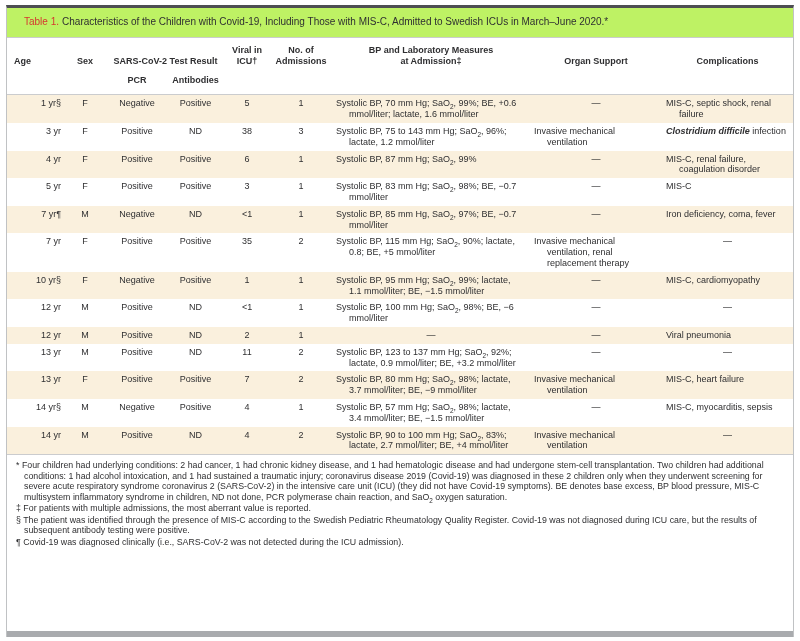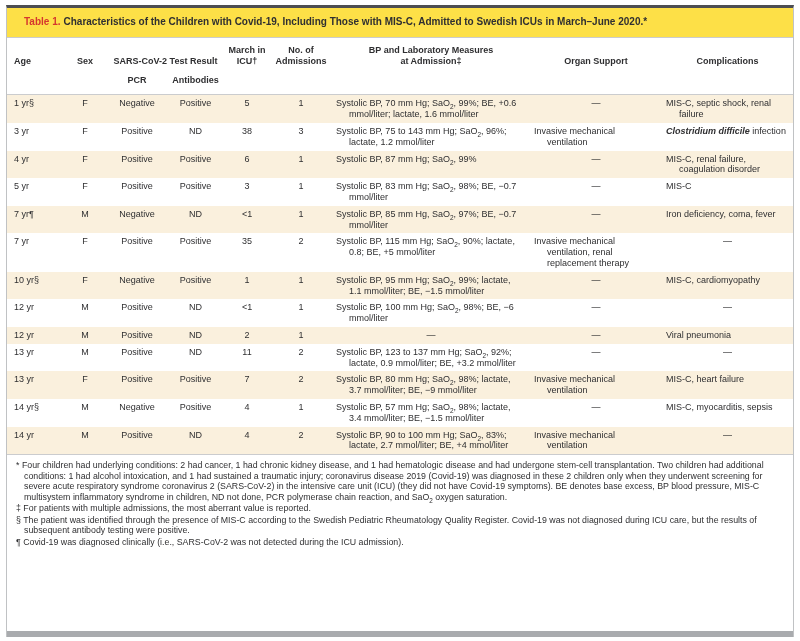--- a/index.html
+++ b/index.html
@@ -12,42 +12,42 @@
   .page { position:relative; width:800px; height:641px; padding:5px 6px 0; box-sizing:border-box; }
   .frame {
     position:relative; height:632px; box-sizing:border-box;
     border-top:3px solid #4d4e52;
     border-left:1px solid #c0c2c4;
     border-right:1px solid #c0c2c4;
     display:flex; flex-direction:column; overflow:hidden;
     background:#ffffff;
   }
   .title-bar {
-    background:#fde047;
+    background:#bef264;
     border-bottom:1px solid #cbccce;
     padding:8px 16px 9px 17px;
-    font-size:10px; font-weight:bold; line-height:1.2;
+    font-size:10px; font-weight:normal; line-height:1.2;
   }
   .title-label { color:#d5372e; margin-right:3px; }
 
   table.data-table {
     border-collapse:collapse; table-layout:fixed; width:100%;
     font-size:9px; line-height:1.2;
   }
   th {
     font-weight:bold; text-align:center; vertical-align:bottom;
     white-space:pre-line; padding:2px 2px;
   }
   thead tr.main-header th { padding-top:7px; }
   thead tr.sub-header th { vertical-align:top; padding:6px 2px 9px; }
   th.h-age { text-align:left; padding-left:7px;margin-left:44px; }
   tbody { border-top:1px solid #cbccce; }
   tbody tr:nth-child(odd) { background:#faf0dd; }
   td { vertical-align:top; padding:3px 2px; }
-  td.cell-age { text-align:left; padding-left:7px; }
+  td.cell-age { text-align:right; padding-left:7px; }
   td.cell-center { text-align:center; }
   td.cell-text { text-align:left; padding-left:17px; text-indent:-13px; padding-right:5px; }
   td.cell-text.dash { text-align:center; text-indent:0; padding-left:2px; padding-right:2px; }
   sub { font-size:0.72em; line-height:0; }
   i { font-style:italic;font-weight:bold; }
 
   .footnotes {
     border-top:1px solid #cbccce;
     background:#ffffff;
     padding:5px 10px 4px 9px;
@@ -77,21 +77,21 @@
           <col style="width:62px">
           <col style="width:198px">
           <col style="width:132px">
           <col>
       </colgroup>
       <thead>
         <tr class="main-header">
           <th class="h-age">Age</th>
           <th>Sex</th>
           <th colspan="2">SARS-CoV-2 Test Result</th>
-          <th>March in
+          <th>Viral in
 ICU†</th>
           <th>No. of
 Admissions</th>
           <th>BP and Laboratory Measures
 at Admission‡</th>
           <th>Organ Support</th>
           <th>Complications</th>
         </tr>
         <tr class="sub-header">
           <th></th>

